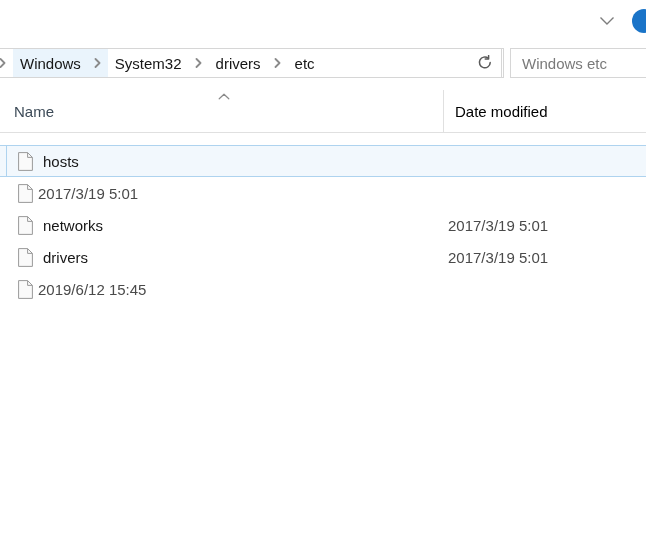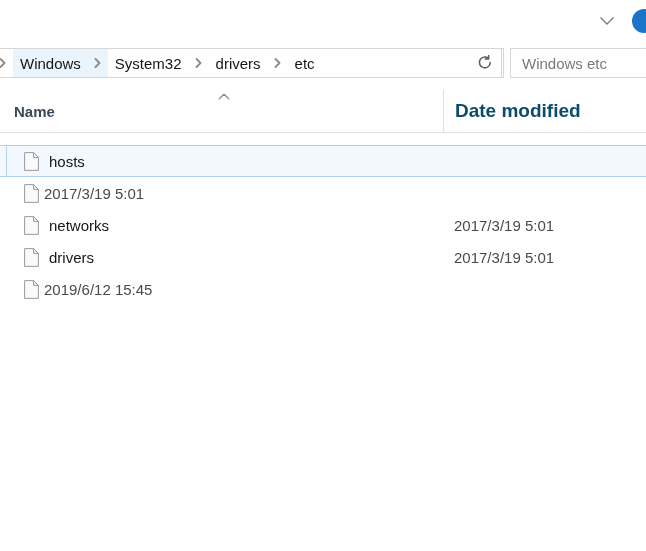--- a/index.html
+++ b/index.html
@@ -141,21 +141,20 @@
     cursor: pointer;
   }
 
   
   .colheader {
     position: absolute;
     left: 0; top: 90px;
     width: 646px; height: 42px;
     background: #ffffff;
     border-bottom: 1px solid #e0e0e0;
-    font-weight: bold;
   }
   .col-name {
     position: absolute;
     left: 0; top: 0;
     width: 444px; height: 42px;
     border-right: 1px solid #e0e0e0;
     box-sizing: border-box;
     display: flex;
     align-items: center;
     cursor: pointer;
@@ -174,38 +173,37 @@
   .col-date {
     position: absolute;
     left: 444px; top: 0;
     width: 202px; height: 42px;
     display: flex;
     align-items: center;
     cursor: pointer;
   }
   .col-date .lbl {
     margin-left: 11px;
-    color: #0c4a6e;
-    font-size: 19px;
+    color: #000000;
+    font-size: 15px;
   }
 
   
   .filelist {
     position: absolute;
     left: 0; top: 145px;
     width: 646px;
   }
   .filerow {
     position: relative;
     height: 32px;
     display: flex;
     align-items: center;
     box-sizing: border-box;
     cursor: default;
-    padding-left: 6px;
   }
   .filerow.selected {
     background: #f2f8fd;
     border-top: 1px solid #aed3ef;
     border-bottom: 1px solid #aed3ef;
   }
   .filerow.selected::before {
     content: "";
     position: absolute;
     left: 6px; top: -1px; bottom: -1px;

